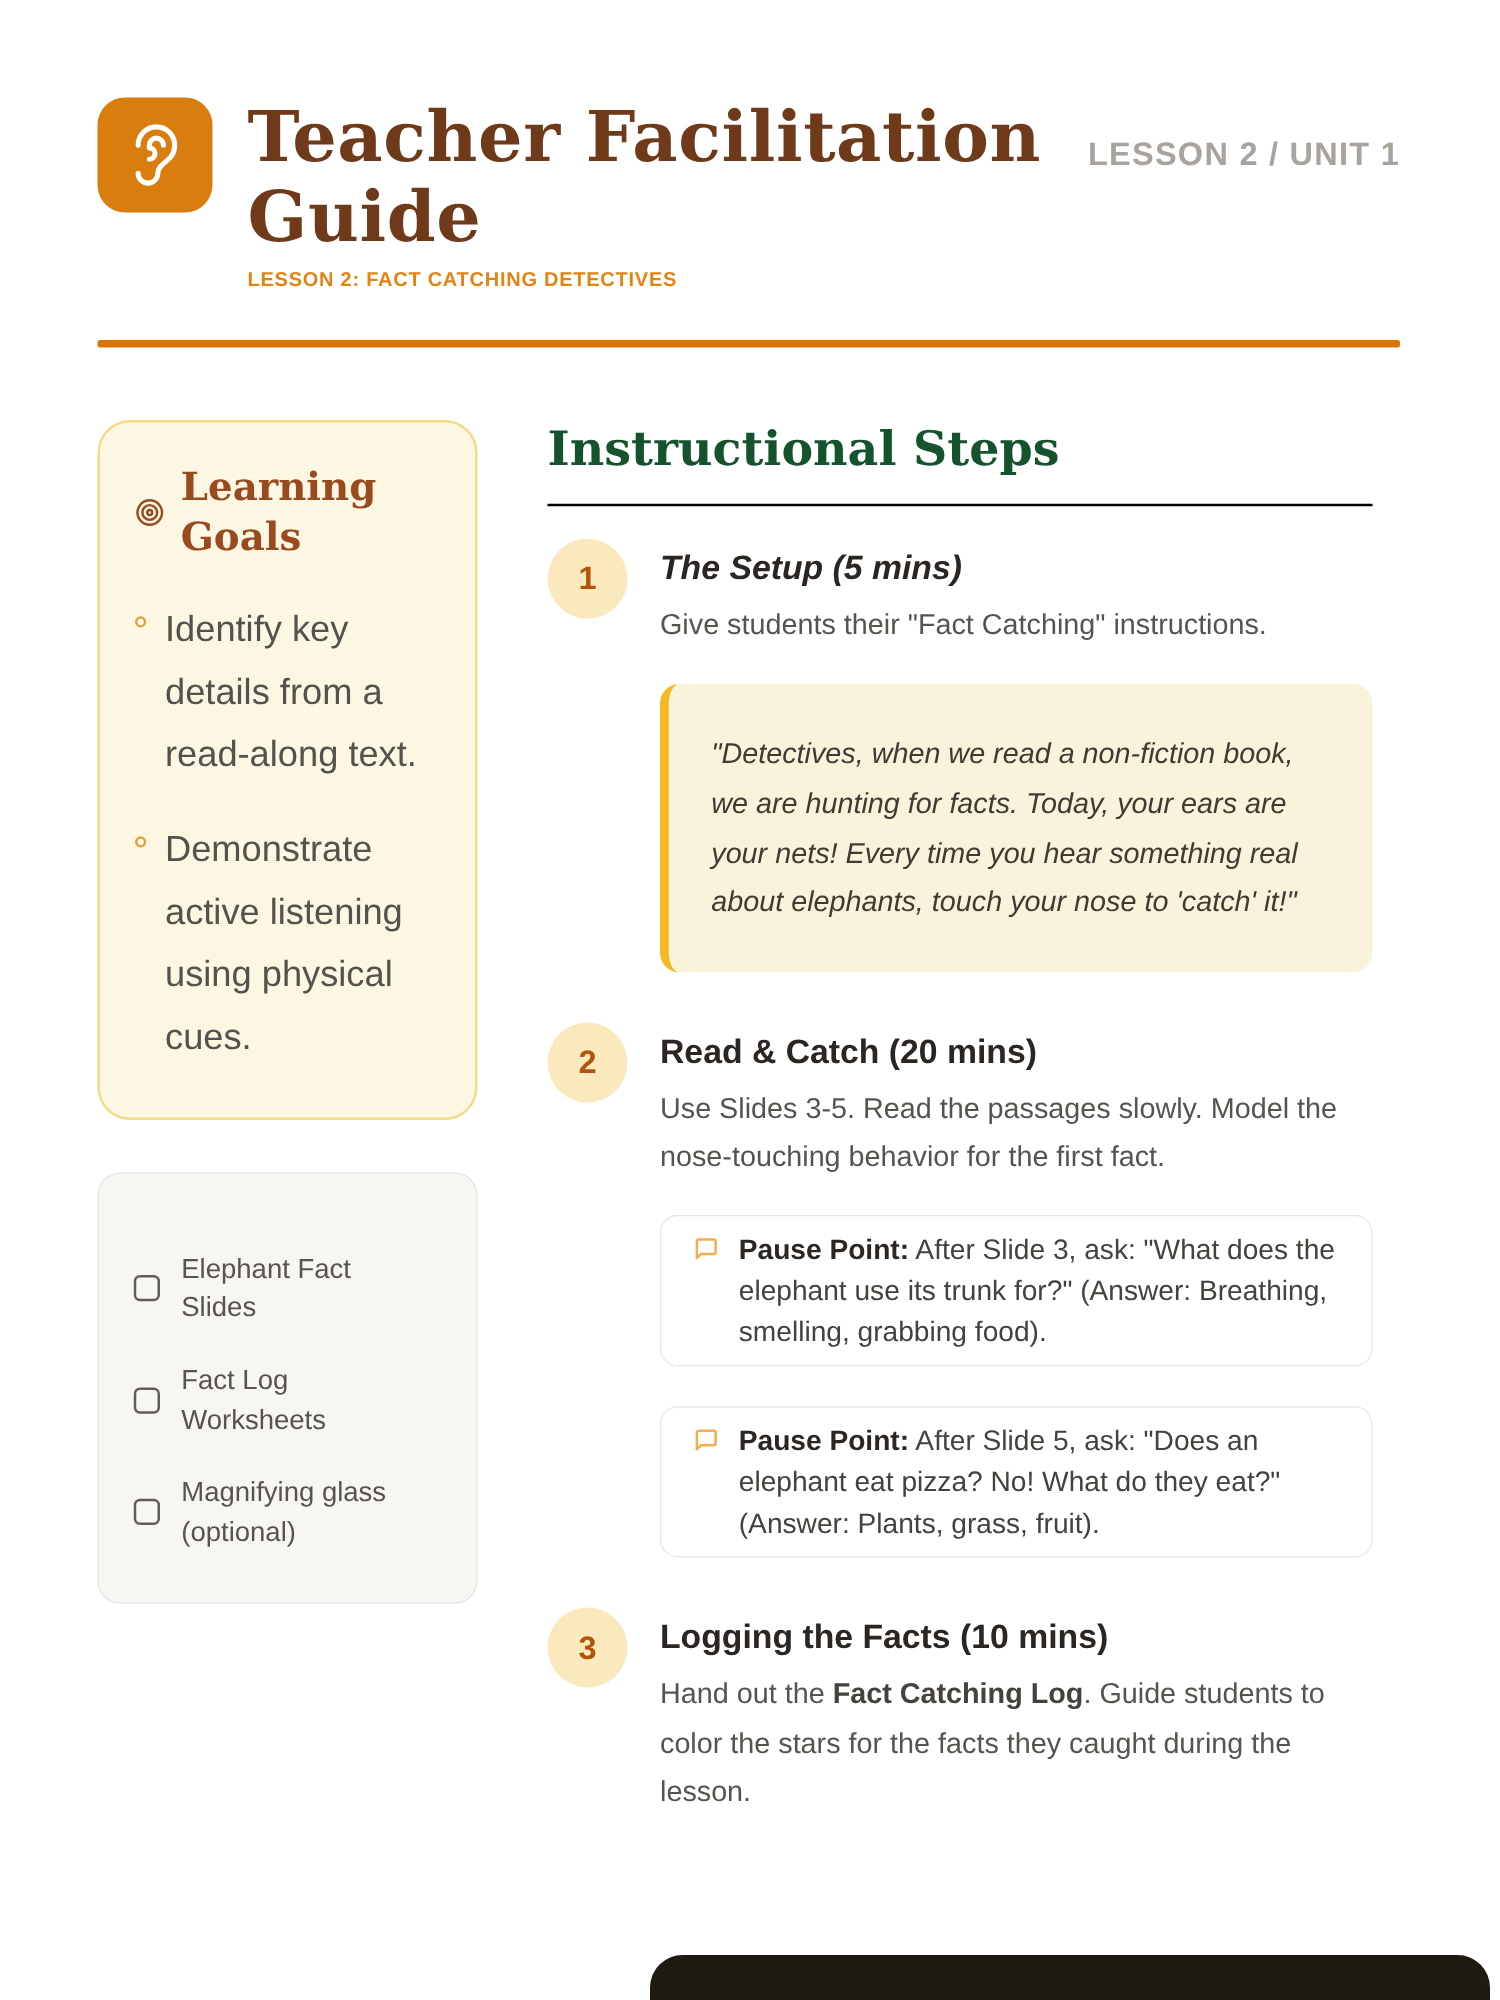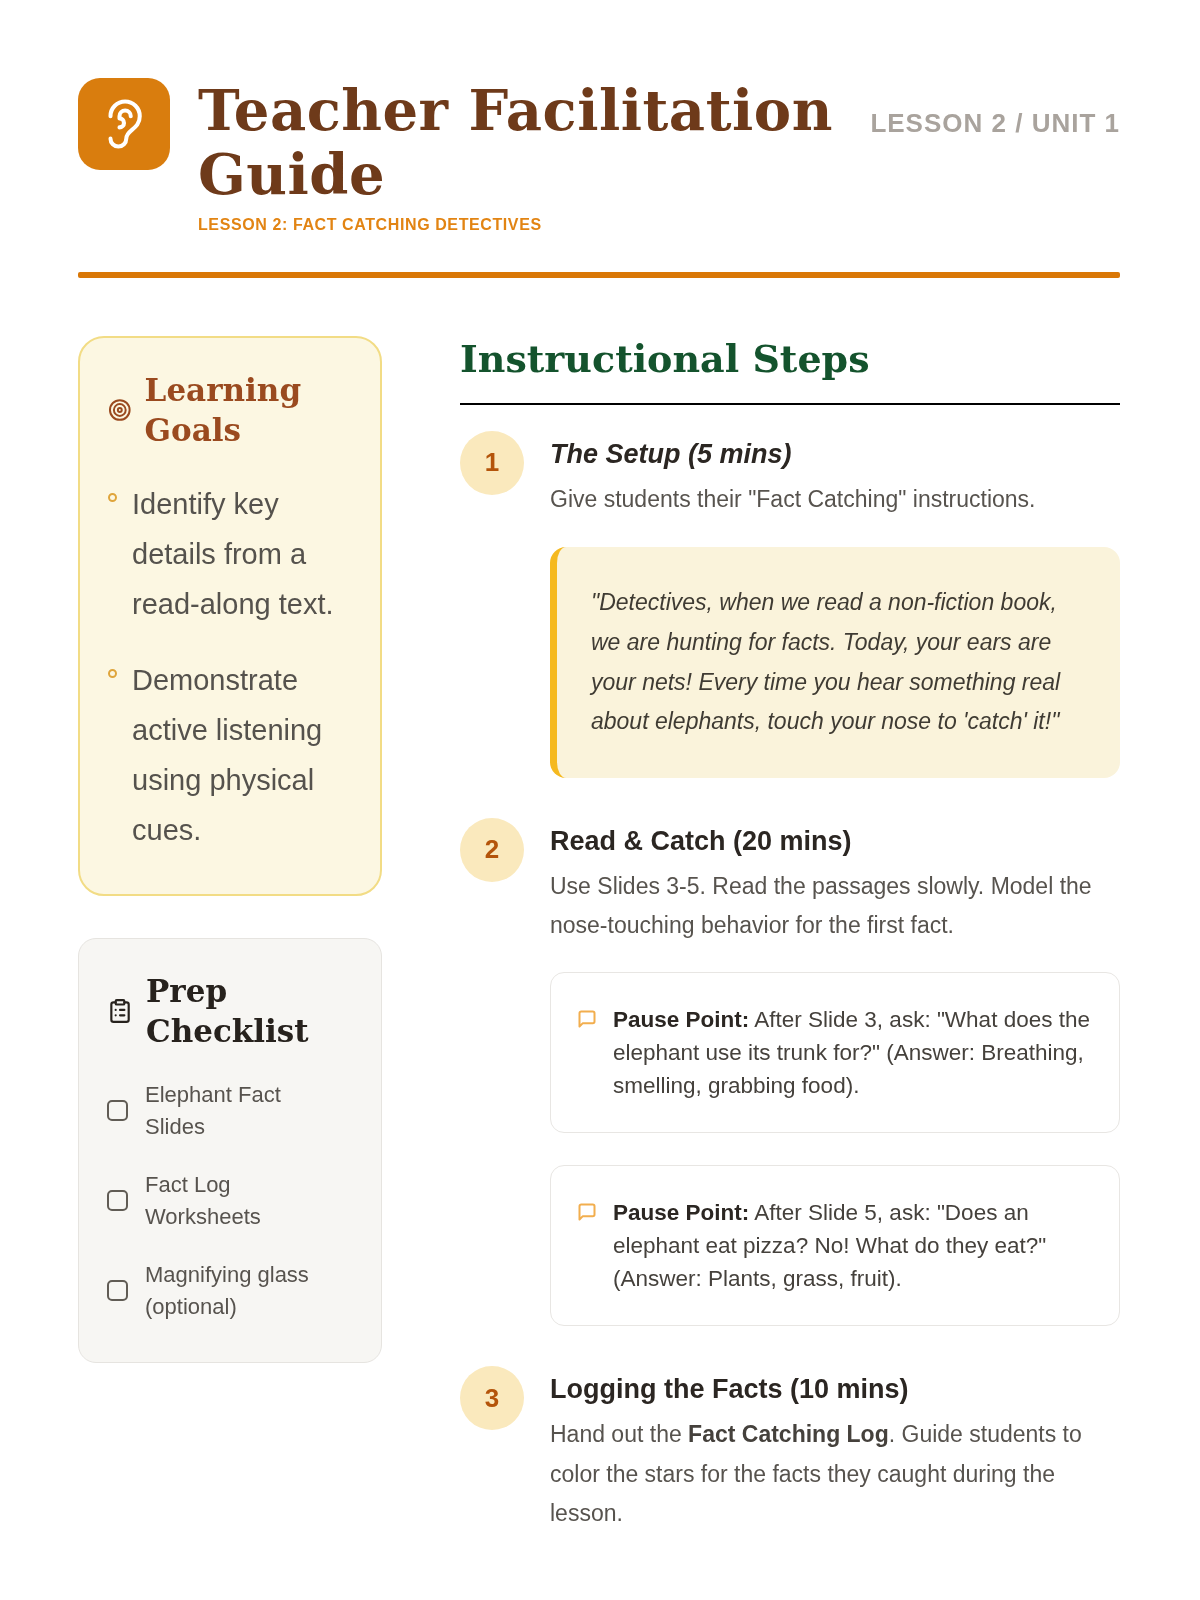--- a/index.html
+++ b/index.html
@@ -28,21 +28,21 @@
     margin-top: 9px; font-size: 16px; font-weight: bold;
     color: #E28413; letter-spacing: 0.6px;
   }
   .lesson-meta {
     margin-left: auto; margin-top: 30px; white-space: nowrap;
     font-size: 26px; font-weight: bold; color: #A9A39D; letter-spacing: 1px;
   }
   .rule { height: 6px; background: #D97706; margin-top: 38px; border-radius: 2px; }
 
   
-  .layout { display: grid; grid-template-columns: 304px 660px; column-gap: 78px; margin-top: 58px; }
+  .layout { display: grid; grid-template-columns: 304px 660px; column-gap: 56px; margin-top: 58px; }
 
   
   .goals-card {
     background: #FCF7E2; border: 2px solid #F2DC85; border-radius: 26px;
     padding: 32px 28px 12px 28px;
   }
   .card-title-row { display: flex; align-items: center; gap: 13px; }
   .goals-title {
     font-family: "DejaVu Serif", serif; font-weight: 700;
     font-size: 31px; line-height: 1.3; color: #9A4A1F;
@@ -89,21 +89,21 @@
   .bold-inline { font-weight: bold; color: #45413C; }
 
   .quote-block {
     margin-top: 28px; background: #FAF3DB; border-left: 7px solid #F5B91F;
     border-radius: 16px; padding: 36px 34px;
     font-style: italic; font-size: 23px; line-height: 1.72; color: #3F3B33;
   }
 
   .pause-card {
     background: #ffffff; border: 1.5px solid #E8E6E3; border-radius: 14px;
-    padding: 30px 26px; display: flex; gap: 16px;
+    padding: 10px 26px; display: flex; gap: 16px;
   }
   .pause-card.first { margin-top: 26px; }
   .pause-card.second { margin-top: 32px; }
   .pause-icon { flex: none; margin-top: 6px; }
   .pause-text { font-size: 22.5px; line-height: 1.47; color: #45413C; }
   .pause-label { font-weight: bold; color: #2B2622; }
 
   
   .dark-card {
     margin-top: 70px; margin-left: 442px; width: 672px;
@@ -154,31 +154,20 @@
             <span class="goal-text">Identify key details from a read-along text.</span>
           </div>
           <div class="goal-item">
             <span class="ring-bullet"></span>
             <span class="goal-text">Demonstrate active listening using physical cues.</span>
           </div>
         </div>
       </div>
 
       <div class="prep-card">
-        <div class="card-title-row">
-          <svg width="32" height="32" viewBox="0 0 24 24" fill="none" stroke="#27221D" stroke-width="2" stroke-linecap="round" stroke-linejoin="round">
-            <rect x="8" y="2" width="8" height="4" rx="1"></rect>
-            <path d="M16 4h2a2 2 0 0 1 2 2v14a2 2 0 0 1-2 2H6a2 2 0 0 1-2-2V6a2 2 0 0 1 2-2h2"></path>
-            <path d="M12 11h4"></path>
-              <path d="M12 16h4"></path>
-              <path d="M8 11h.01"></path>
-              <path d="M8 16h.01"></path>
-          </svg>
-          <div class="prep-title">Prep Checklist</div>
-        </div>
         <div class="check-list">
           <div class="check-item">
             <span class="checkbox" role="checkbox" aria-checked="false"></span>
             <span class="check-label">Elephant Fact Slides</span>
           </div>
           <div class="check-item">
             <span class="checkbox" role="checkbox" aria-checked="false"></span>
             <span class="check-label">Fact Log Worksheets</span>
           </div>
           <div class="check-item">

